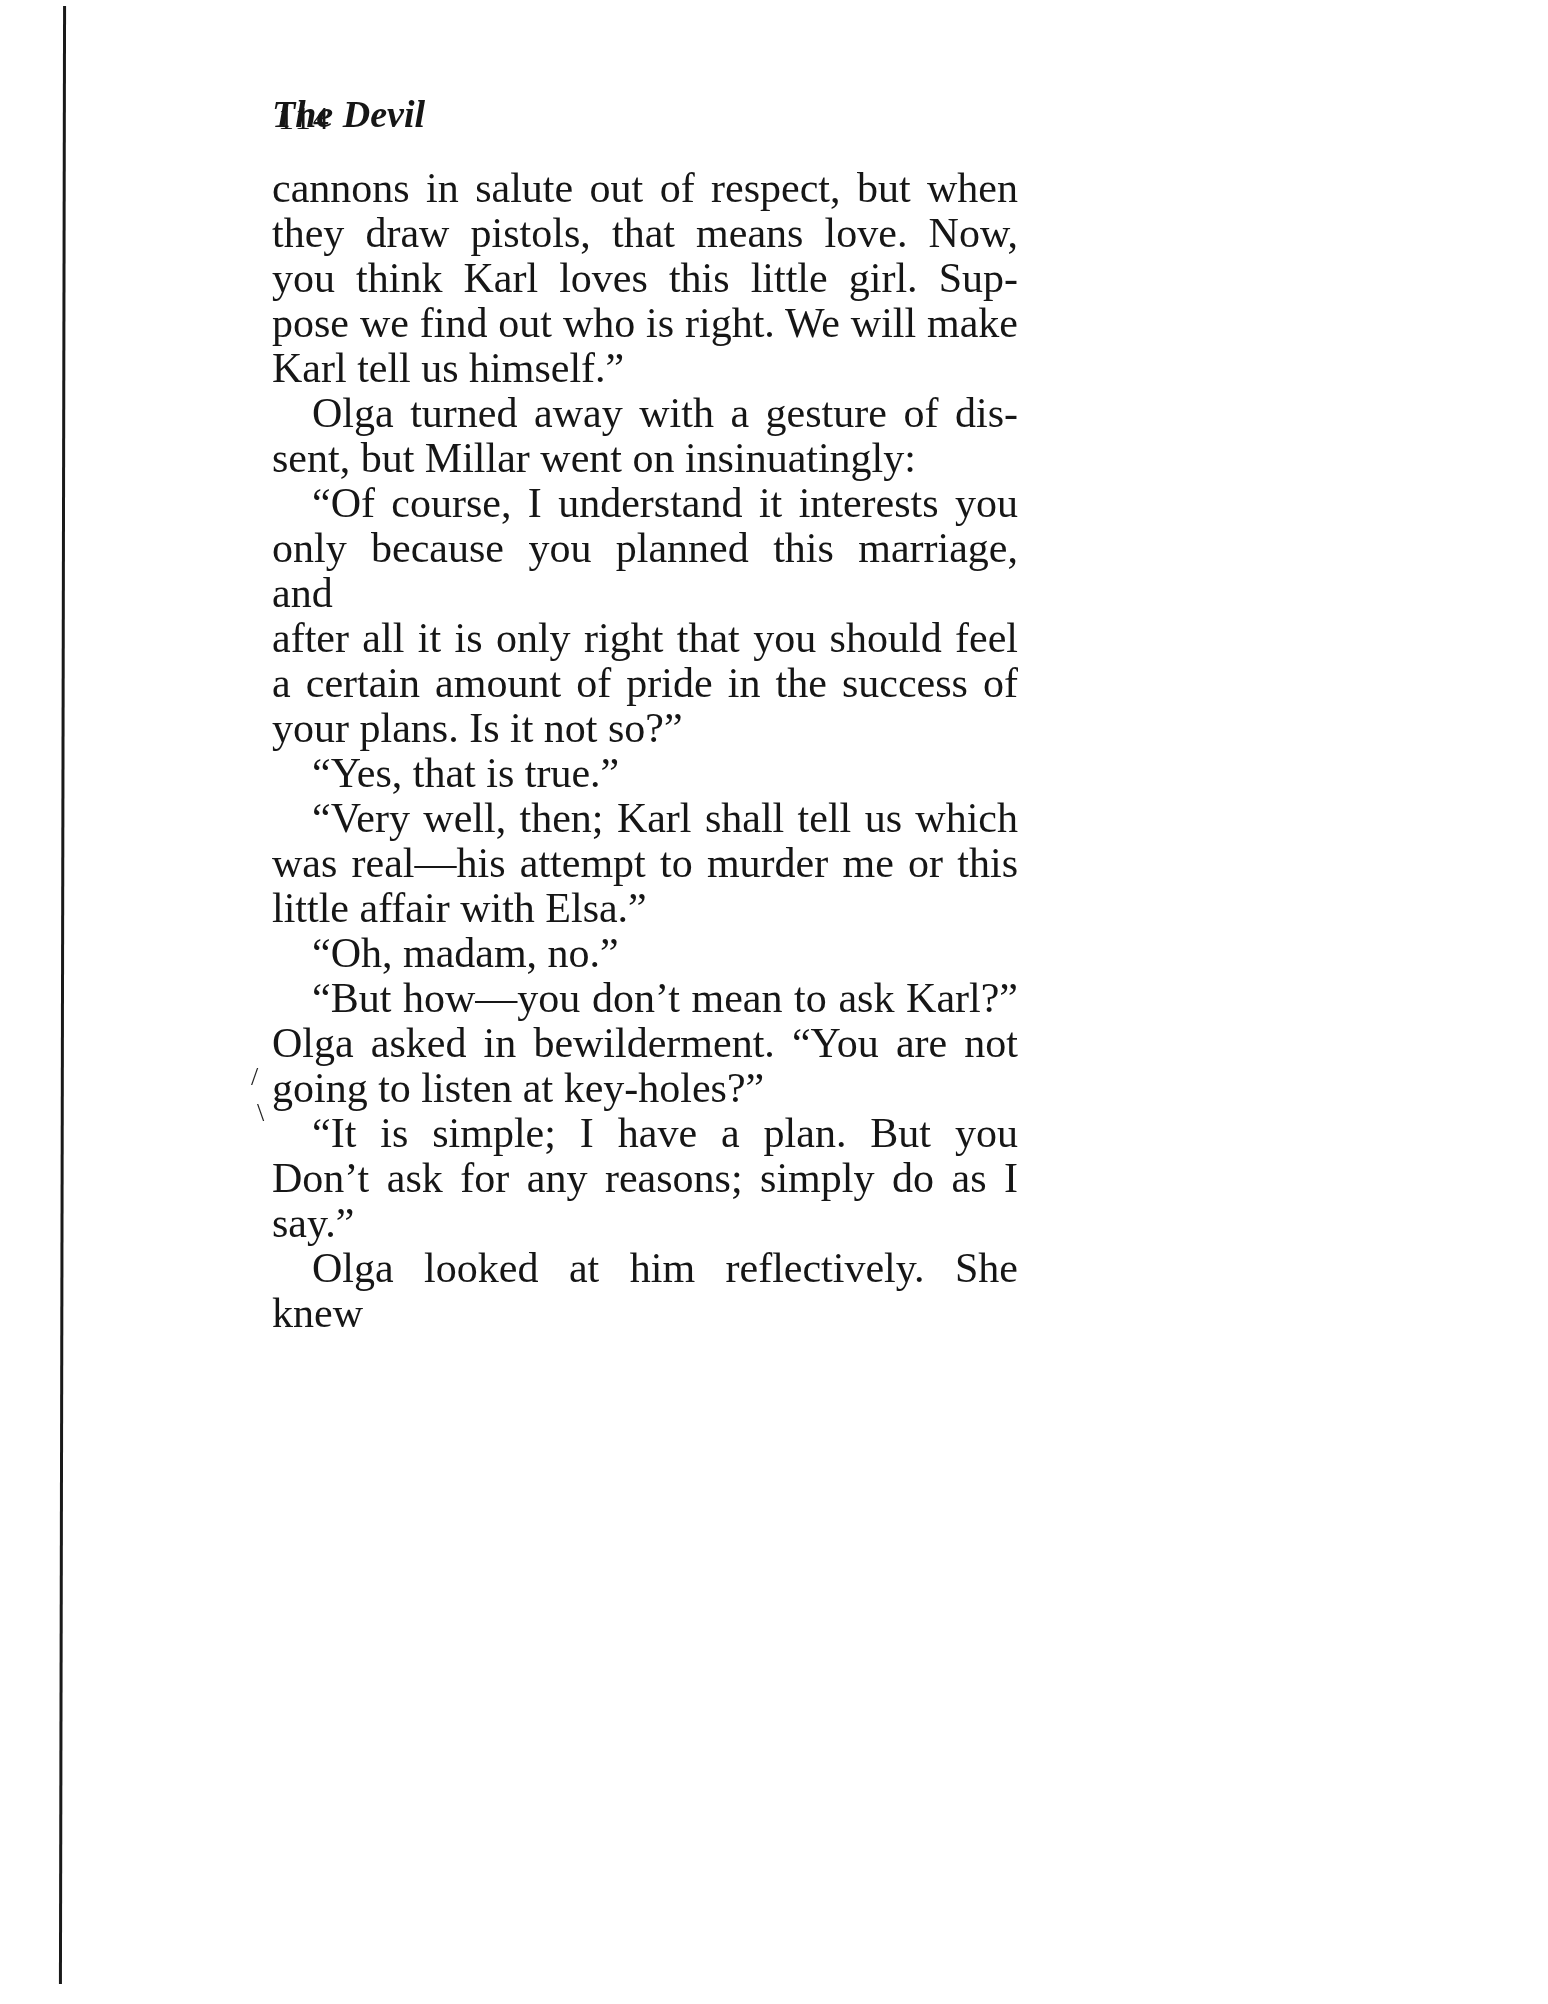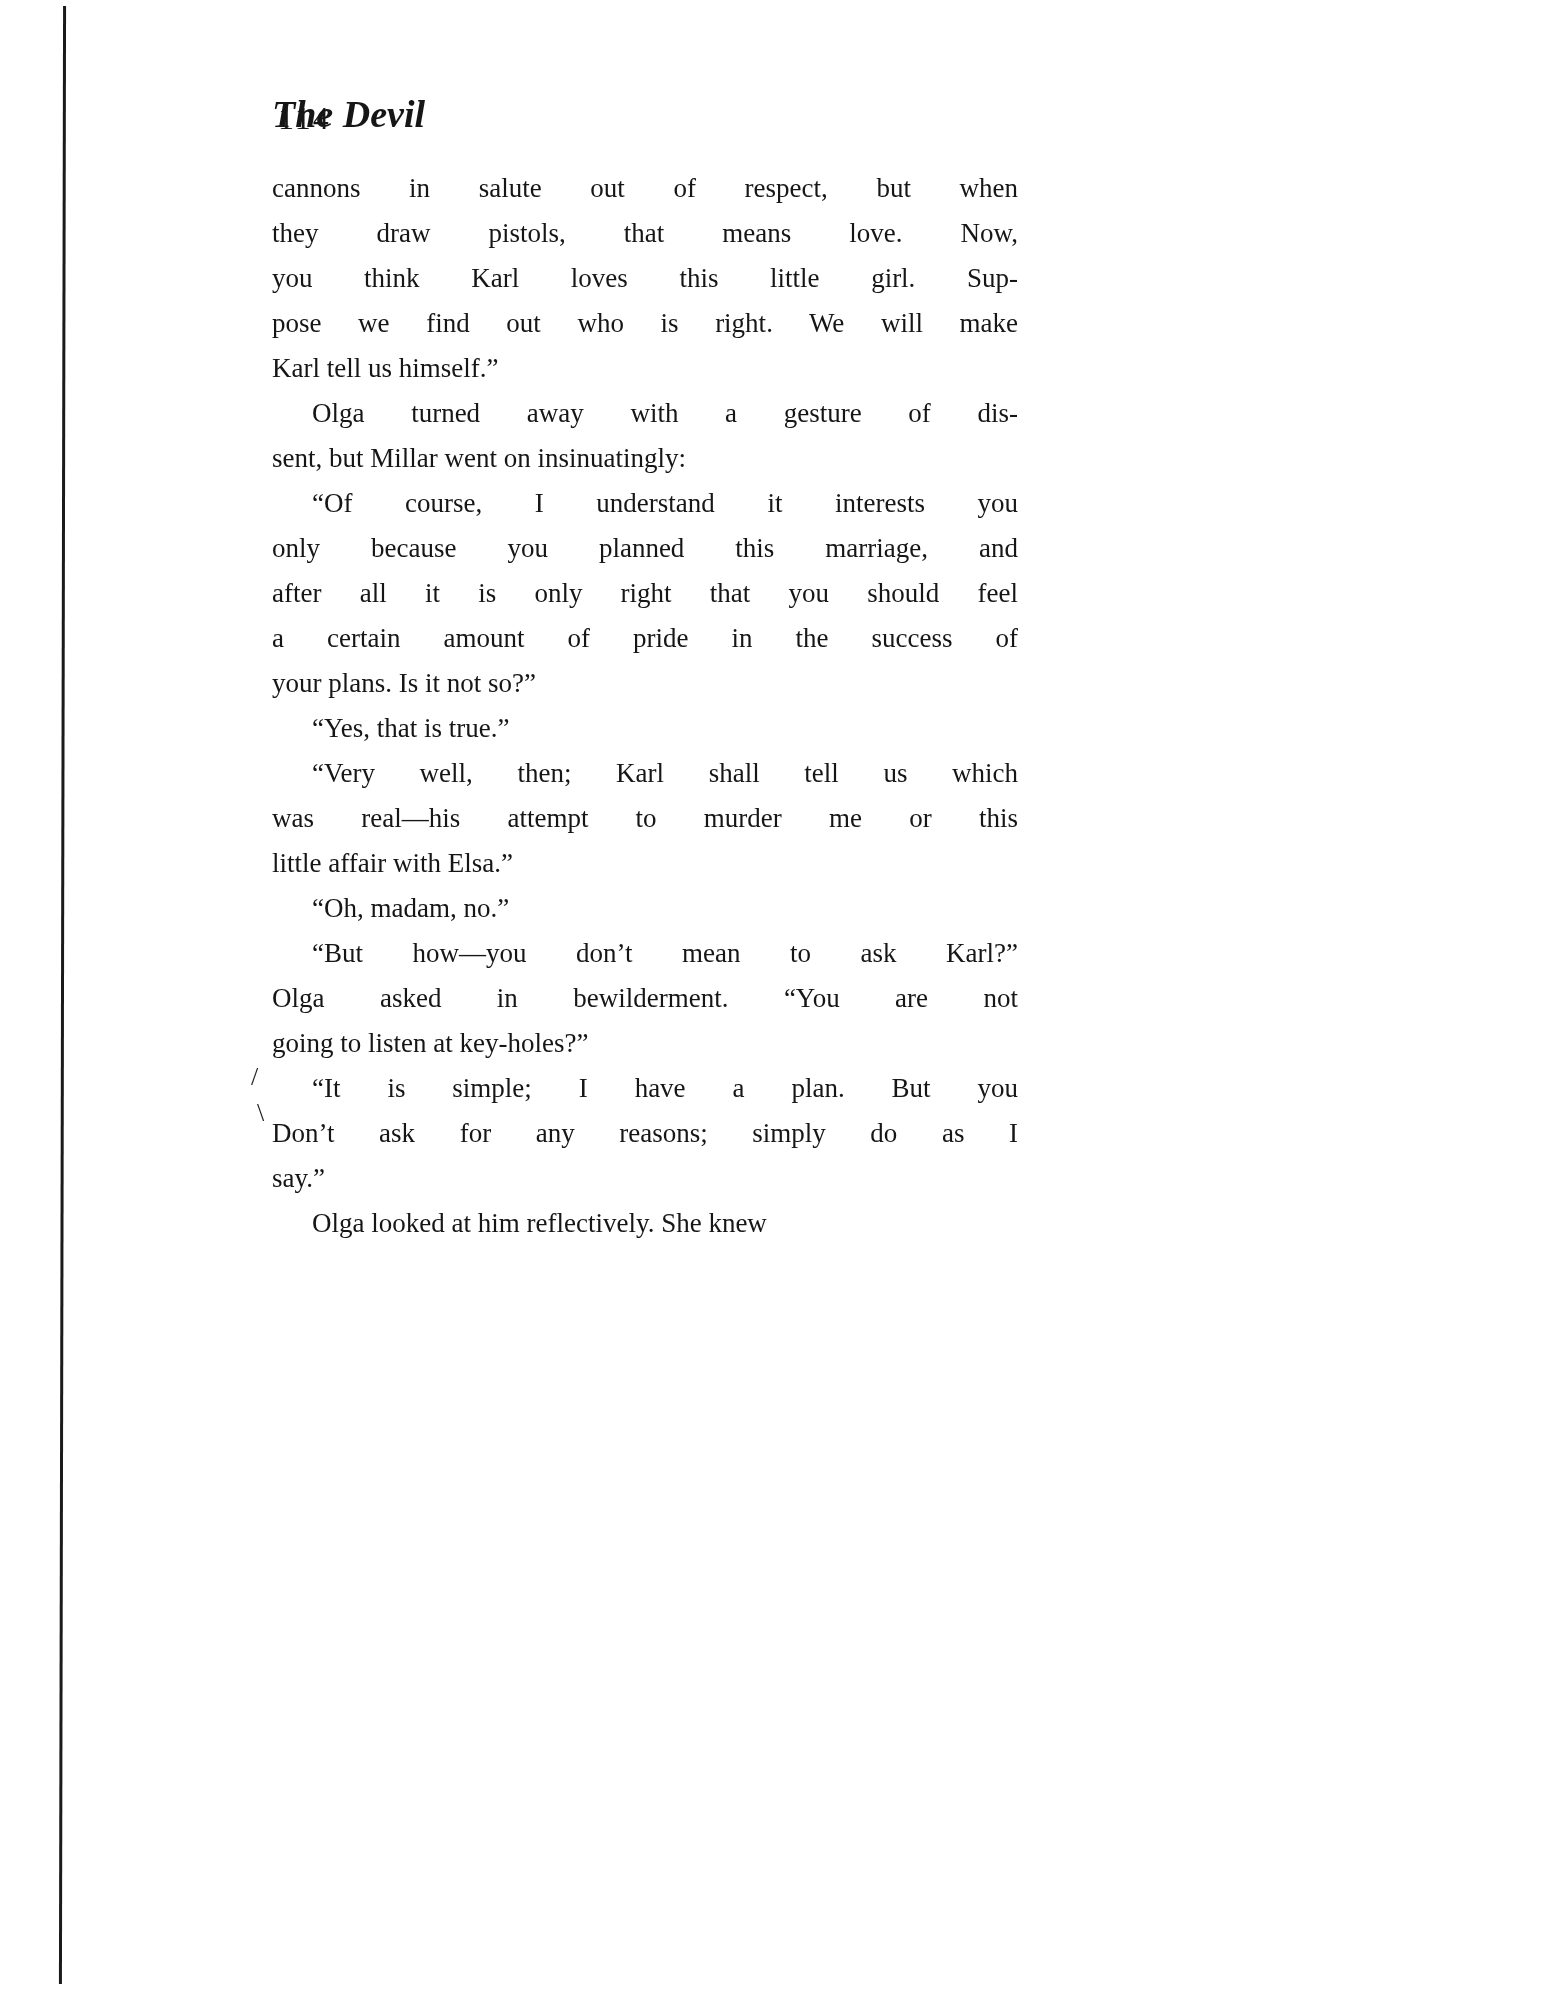--- a/index.html
+++ b/index.html
@@ -46,21 +46,21 @@
     letter-spacing: 2px;
   }
   .title {
     display: block;
     font-style: italic;
     font-weight: 600;
     font-size: 38px;
   }
 
   .body {
-    font-size: 27px;
+    font-size: 42px;
     line-height: 45px;
   }
   .line {
     text-align: justify;
     text-align-last: justify;
     text-justify: inter-word;
   }
   .line.last { text-align-last: left; }
   .line.indent { text-indent: 40px; }
 

